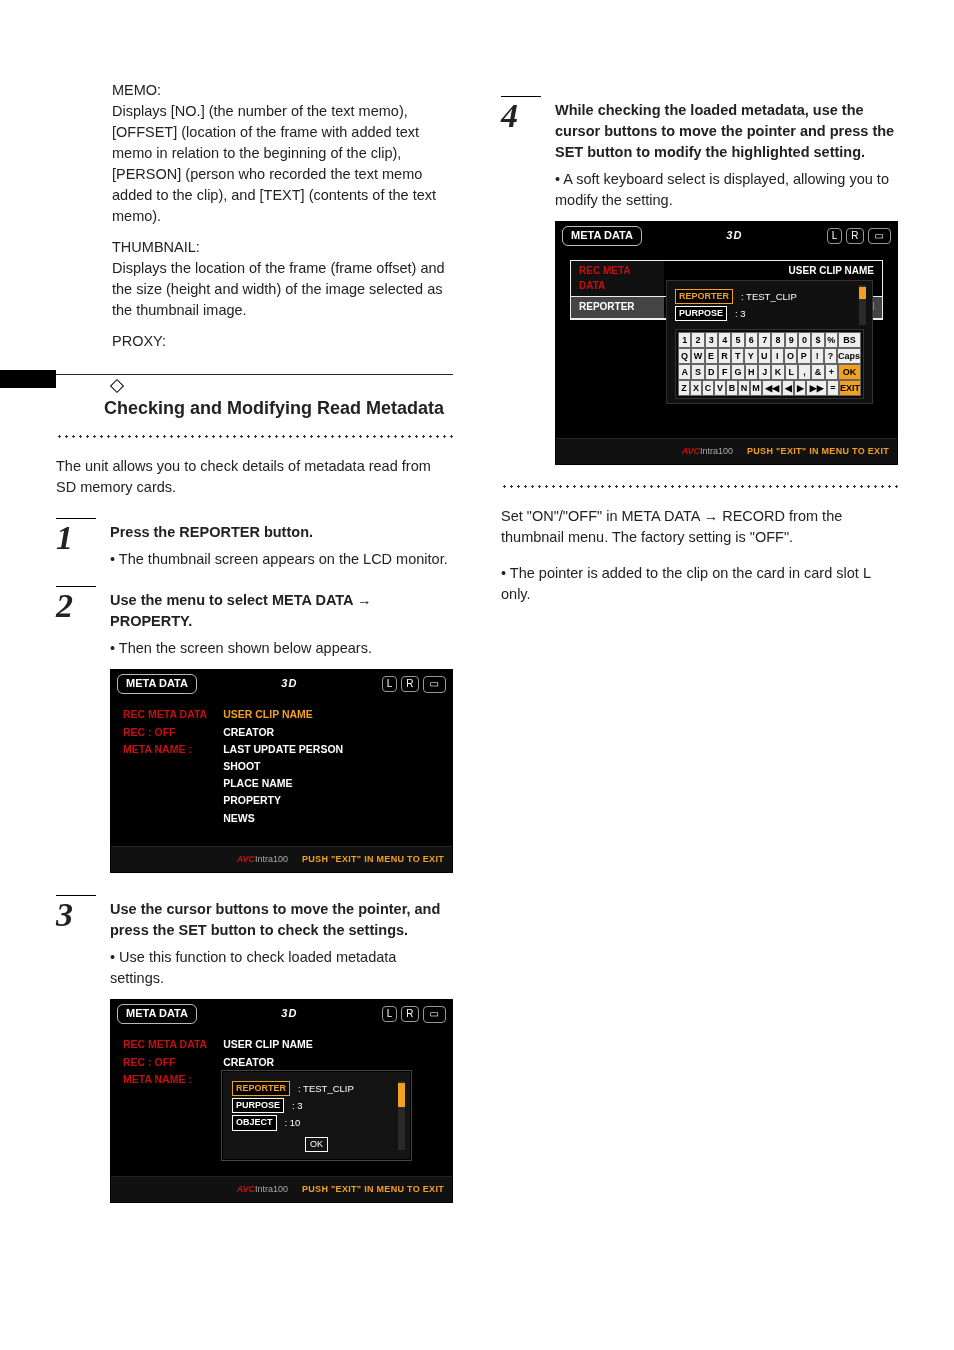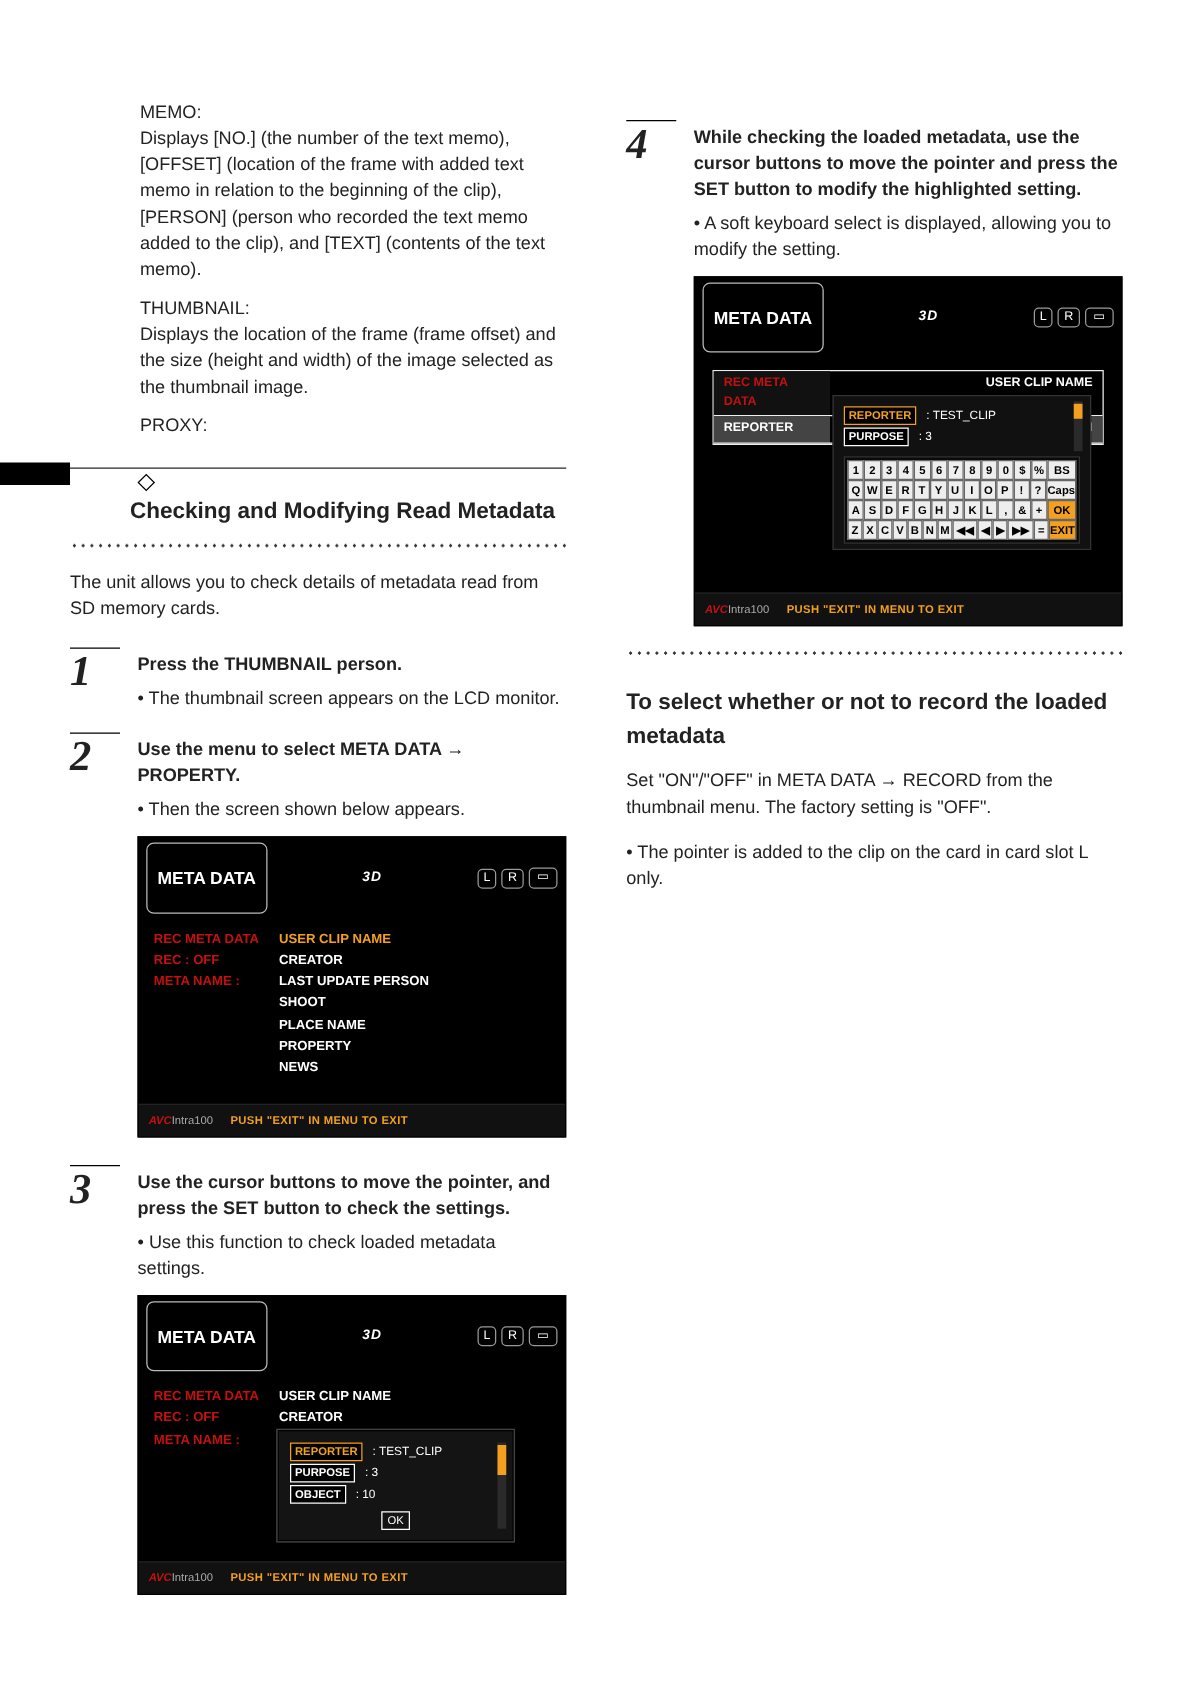--- a/index.html
+++ b/index.html
@@ -62,21 +62,21 @@
     margin:10px 0 6px 0;
     border:1px solid #000;background:#000;color:#fff;
     font-family:Verdana,Arial,sans-serif;font-size:11px;
     width:100%;
   }
   .shot-titlebar{
     display:flex;align-items:center;justify-content:space-between;
     background:#000;padding:4px 6px 2px 6px;
   }
   .shot-title{
-    font-weight:700;border:1px solid #bbb;border-radius:6px;padding:17px 8px;font-size:14px;
+    font-weight:700;border:1px solid #bbb;border-radius:6px;padding:1px 8px;font-size:11px;
   }
   .shot-center{
     font-weight:700;font-style:italic;letter-spacing:1px;
   }
   .shot-pills{display:flex;gap:4px;align-items:center;}
   .shot-pill{border:1px solid #999;border-radius:4px;padding:0 4px;font-size:10px;line-height:14px;}
   .shot-dash{border:1px solid #999;border-radius:4px;padding:0 6px;font-size:10px;}
   .shot-body{padding:10px 10px 6px 10px;min-height:150px;position:relative;}
   .red-tbl{display:table;}
   .red-row{display:table-row;}
@@ -88,21 +88,21 @@
     box-shadow:0 0 0 1px #000 inset;
   }
   .overlay .kwrap{display:flex;gap:8px;align-items:center;margin:2px 0;}
   .kw{border:1px solid #fff;font-size:9px;font-weight:700;padding:0 3px;background:#000;color:#fff;}
   .kw.o{color:var(--orange);border-color:var(--orange);}
   .kw-val{font-size:9.5px;}
   .ok-box{border:1px solid #fff;font-size:9px;padding:0 4px;margin-top:4px;display:inline-block;}
   .scroll-track{position:absolute;right:6px;width:7px;top:10px;bottom:10px;background:#2a2a2a;}
   .scroll-thumb{position:absolute;inset:2px 0 auto 0;height:24px;background:var(--orange);}
   .shot-footer{
-    display:flex;align-items:center;gap:14px;padding:6px 8px;border-top:1px solid #222;background:#111;
+    display:flex;align-items:center;gap:14px;padding:6px 8px;border-top:1px solid #222;background:#111;justify-content:flex-end;
   }
   .avcintra{color:#aaa;font-size:9px;}
   .avcintra .red{color:var(--red);font-style:italic;font-weight:700;}
   .footer-msg{color:var(--orange);font-size:9px;font-weight:700;letter-spacing:.3px;}
   
   .kbd-shot .shot-body{min-height:190px;}
   .kbd-upper{border:1px solid #eee;margin:2px 4px 8px 4px;}
   .kbd-upper-row{display:flex;}
   .kbd-upper-label{background:#111;color:var(--red);font-weight:700;font-size:10px;padding:3px 8px;border-bottom:1px solid #eee;width:30%;}
   .kbd-upper-rest{flex:1;padding:3px 8px;font-weight:700;font-size:10px;border-bottom:1px solid #eee;}
@@ -146,21 +146,21 @@
     </div>
     <div class="dots"></div>
     <p class="intro">The unit allows you to check details of metadata read from SD memory cards.</p>
 
     <div class="step">
       <div class="step-num-wrap">
         <div class="step-rule"></div>
         <div class="step-num">1</div>
       </div>
       <div class="step-body">
-        <p class="step-title">Press the THUMBNAIL person.</p>
+        <p class="step-title">Press the REPORTER button.</p>
         <p class="bullet">The thumbnail screen appears on the LCD monitor.</p>
       </div>
     </div>
 
     <div class="step">
       <div class="step-num-wrap">
         <div class="step-rule"></div>
         <div class="step-num">2</div>
       </div>
       <div class="step-body">
@@ -393,19 +393,18 @@
           </div>
           <div class="shot-footer">
             <span class="avcintra"><span class="red">AVC</span><span>Intra</span><span>100</span></span>
             <span class="footer-msg">PUSH "EXIT" IN MENU TO EXIT</span>
           </div>
         </div>
       </div>
     </div>
 
     <div class="dots"></div>
-    <p class="sub-heading">To select whether or not to record the loaded metadata</p>
     <p>
       <span>Set "ON"/"OFF" in META DATA</span><span class="rarrow"></span><span>RECORD from the thumbnail menu. The factory setting is "OFF".</span>
     </p>
     <p class="bullet footnote">The pointer is added to the clip on the card in card slot L only.</p>
   </div>
 </div>
 
 </body></html>

